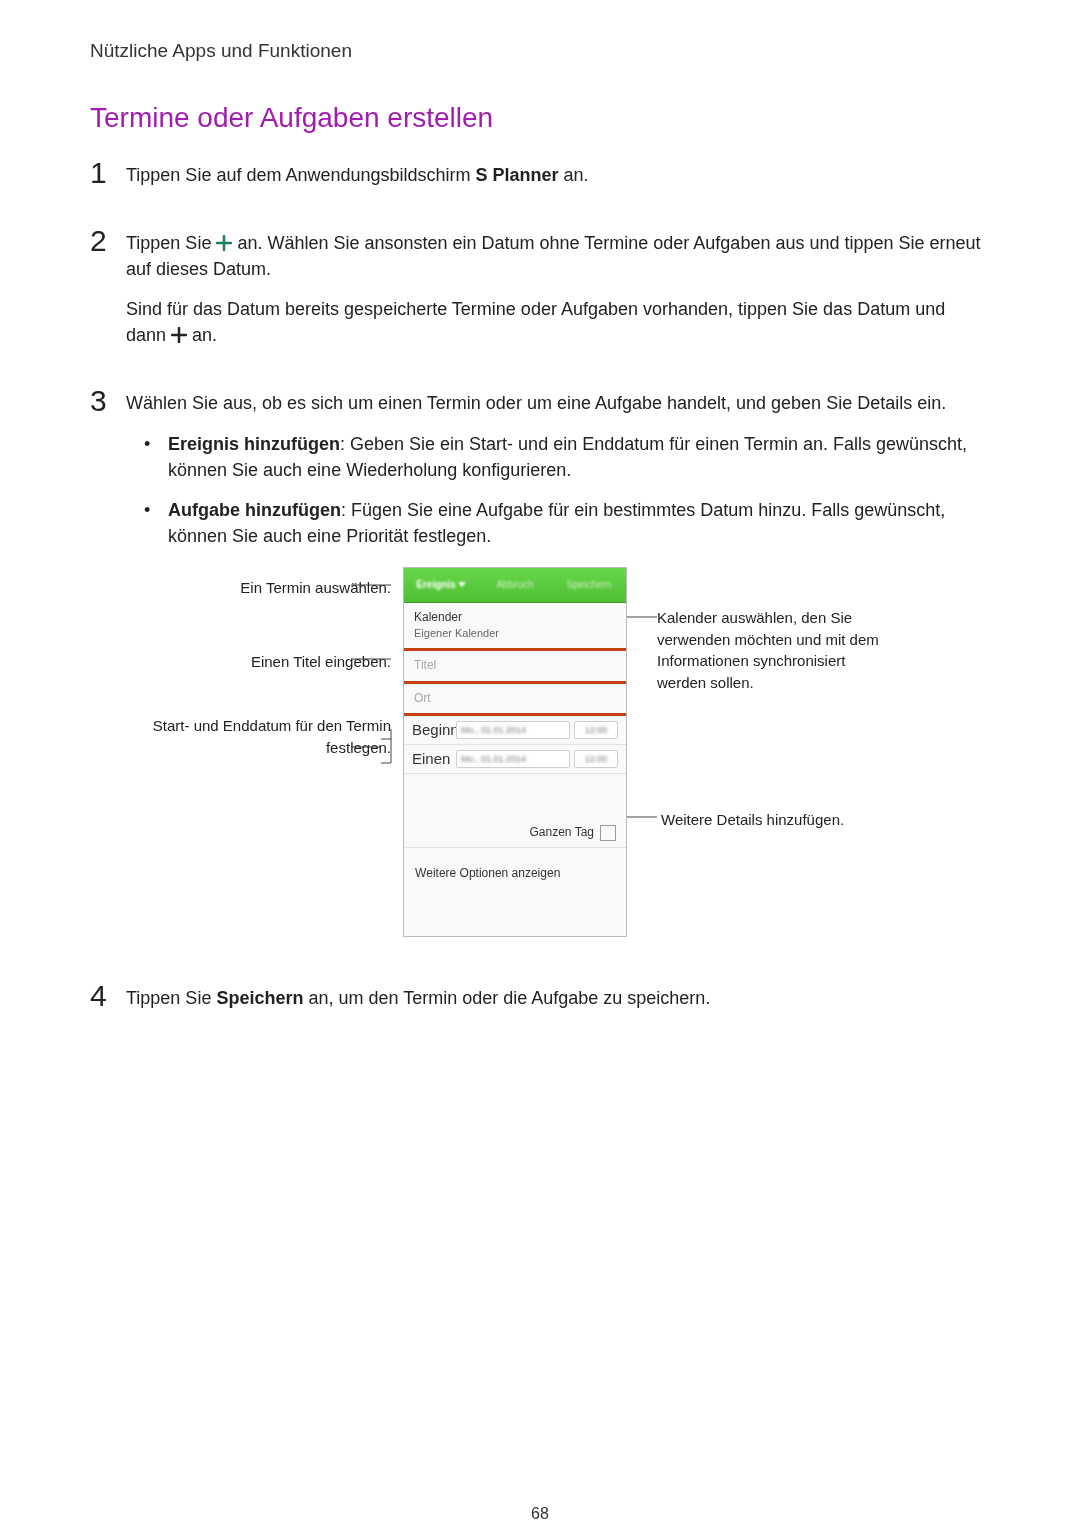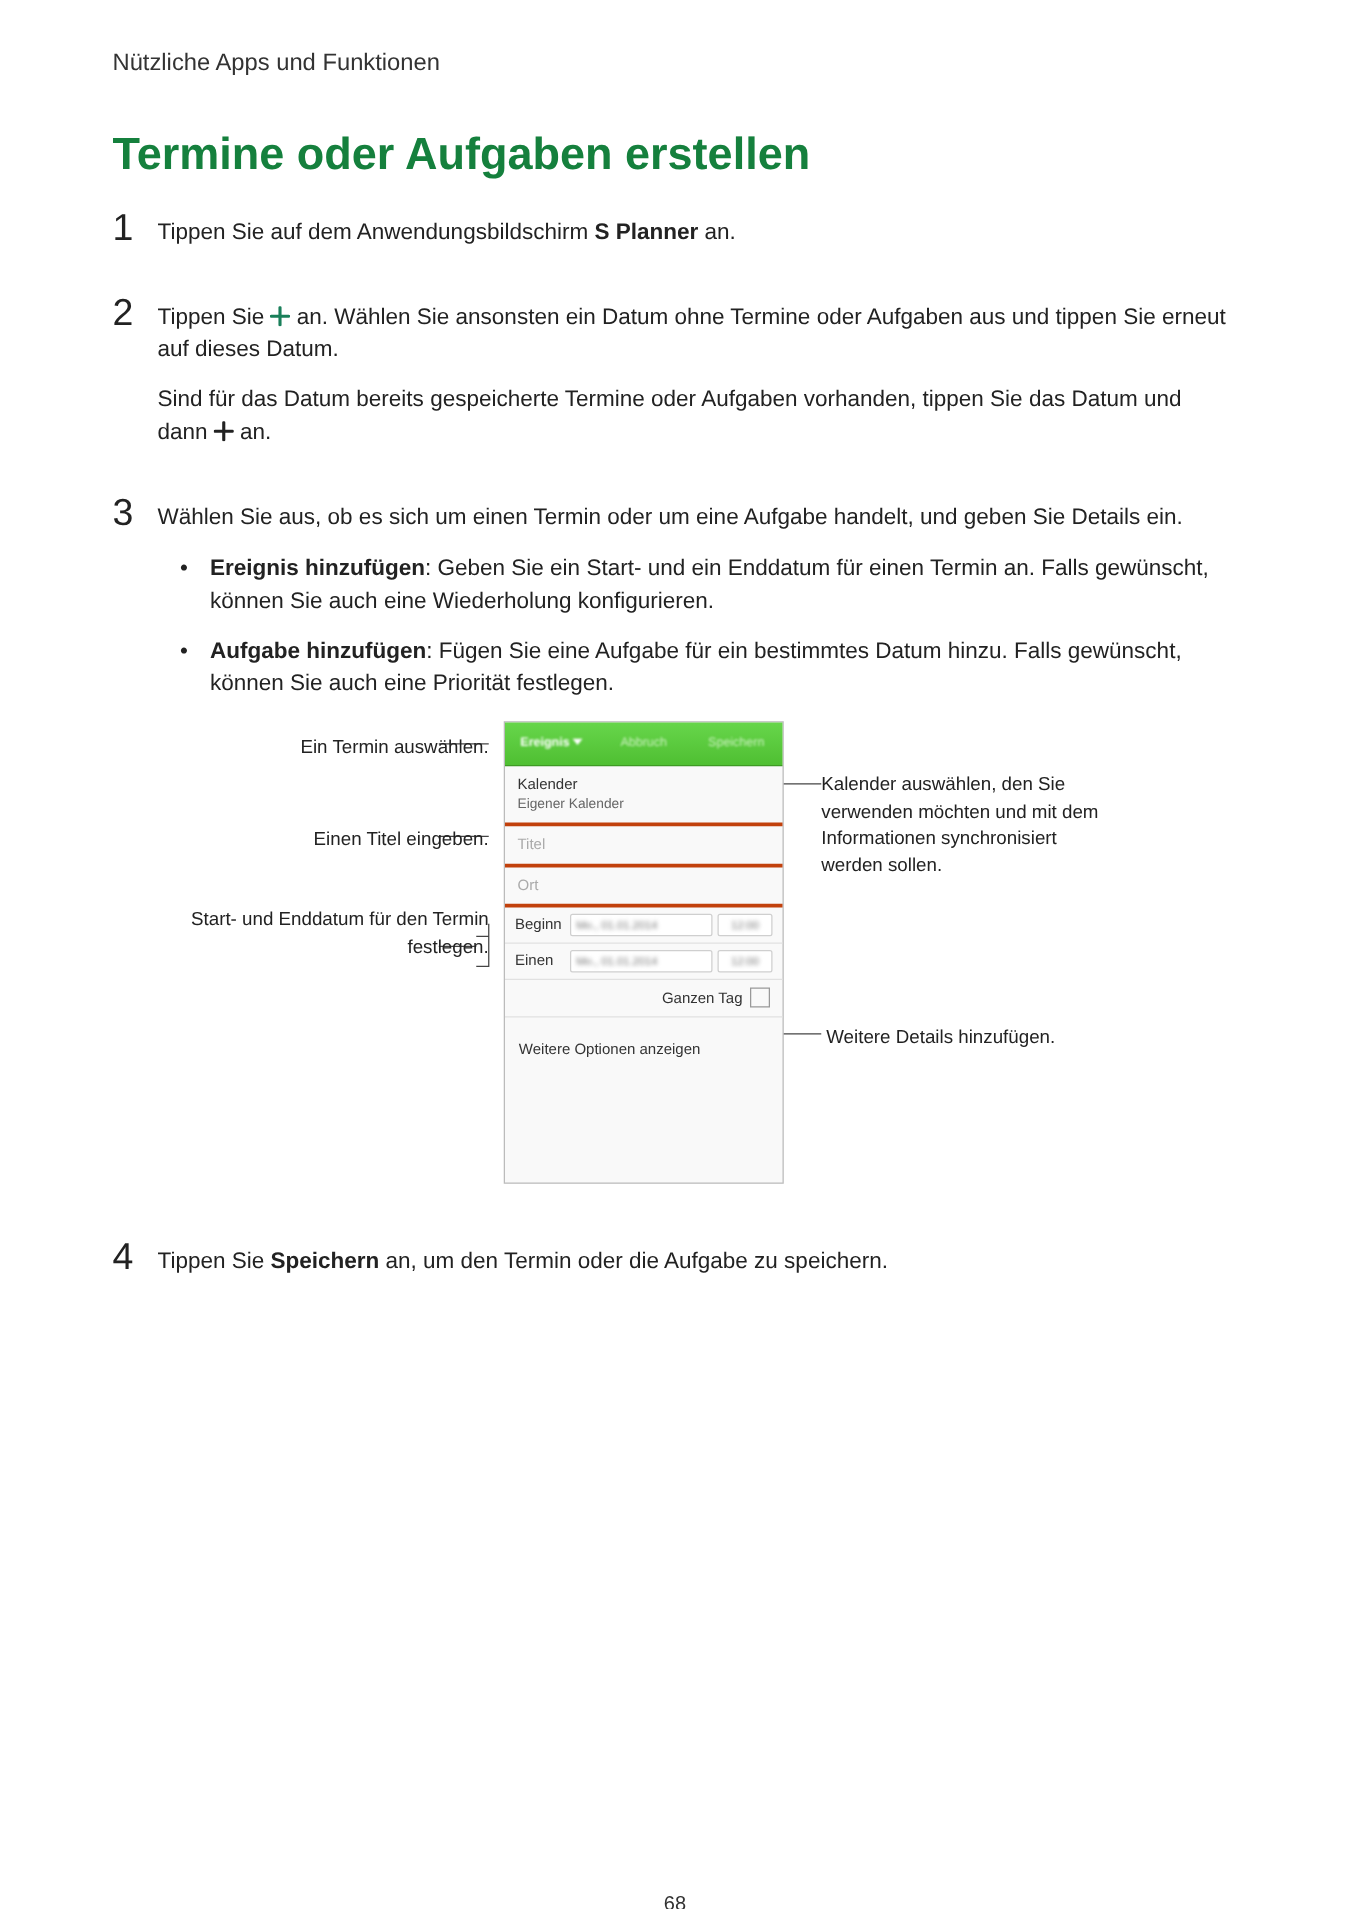--- a/index.html
+++ b/index.html
@@ -16,23 +16,23 @@
     padding: 40px 90px 40px 90px;
     position: relative;
   }
   .chapter {
     font-size: 19px;
     color: #333;
     margin-bottom: 40px;
     margin-left: 0;
   }
   h2.section-title {
-    color: #15803d;
-    font-weight: 700;
-    font-size: 36px;
+    color: #a21caf;
+    font-weight: 400;
+    font-size: 28px;
     margin: 0 0 24px 0;
   }
   .step {
     display: flex;
     margin-bottom: 24px;
   }
   .step-num {
     font-size: 30px;
     font-weight: 400;
     width: 36px;
@@ -150,41 +150,41 @@
     color: #333;
   }
   .field .sub { color:#666; font-size:11px; }
   .field.placeholder { color:#aaa; }
   .dt-row {
     display:flex;
     align-items:center;
     border-bottom:1px solid #e1e1e1;
     padding:5px 8px;
   }
-  .dt-label { font-size:12px; width:40px; color:#333; line-height:1.1;}
+  .dt-label { font-size:15px; width:40px; color:#333; line-height:1.1;}
   .dt-box {
     flex:1;
     height:16px;
     border:1px solid #cfcfcf;
     margin:0 4px;
     background:#fff;
     border-radius:2px;
     display:flex;
     align-items:center;
     padding:0 4px;
   }
   .blur-text{ filter:blur(1.5px); font-size:9px; color:#777; }
   .dt-time {
     width:42px;height:16px;border:1px solid #cfcfcf;background:#fff;border-radius:2px;
     display:flex;align-items:center;justify-content:center;
   }
   .allday {
-    display:flex;justify-content:flex-end;align-items:flex-start;
+    display:flex;justify-content:flex-end;align-items:center;
     padding:6px 10px;border-bottom:1px solid #e1e1e1;
-    font-size:12px;color:#333;
+    font-size:12px;color:#333;margin-top:44px;
   }
   .allday .chk{width:14px;height:14px;border:1px solid #999;margin-left:6px;}
   .more-opt {
     margin:10px auto;
     text-align:left;
     font-size:12px;
     color:#333;
     padding:6px 0;
     width:90%;
     border:1px solid transparent;

